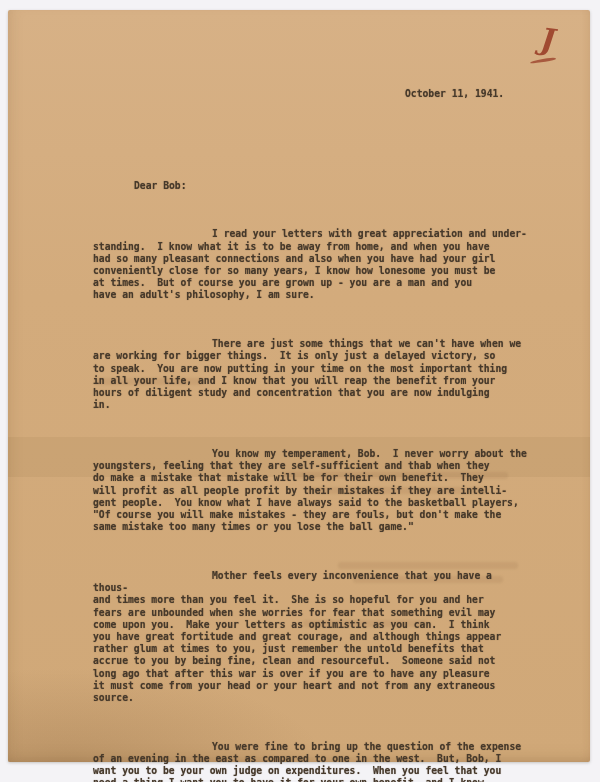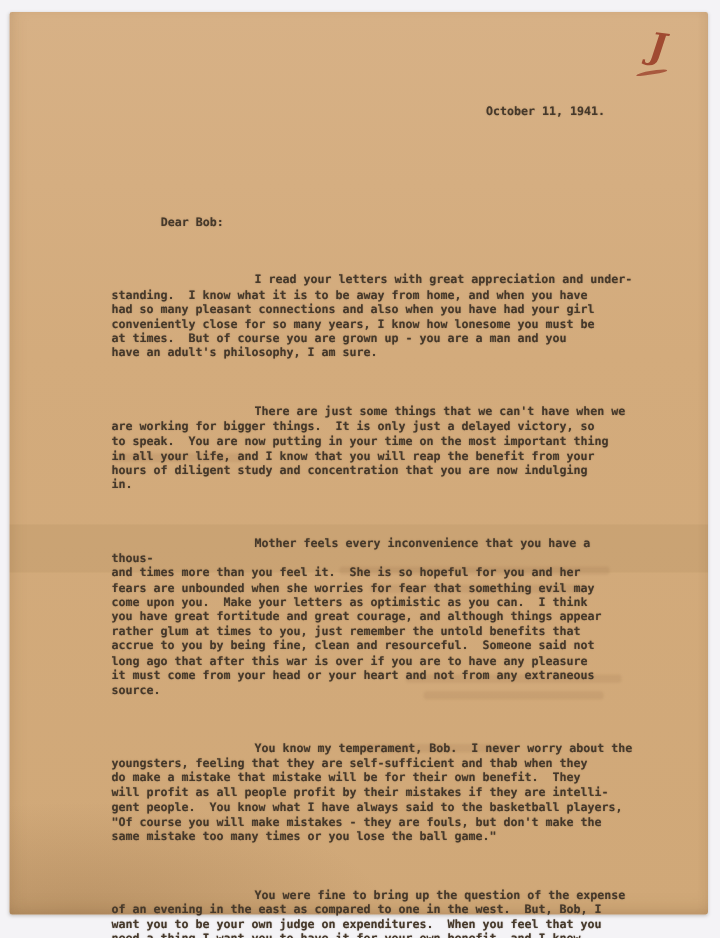--- a/index.html
+++ b/index.html
@@ -143,37 +143,37 @@
 had so many pleasant connections and also when you have had your girl
 conveniently close for so many years, I know how lonesome you must be
 at times.  But of course you are grown up - you are a man and you
 have an adult's philosophy, I am sure.</p>
       <p>There are just some things that we can't have when we
 are working for bigger things.  It is only just a delayed victory, so
 to speak.  You are now putting in your time on the most important thing
 in all your life, and I know that you will reap the benefit from your
 hours of diligent study and concentration that you are now indulging
 in.</p>
+      <p>You know my temperament, Bob.  I never worry about the
+youngsters, feeling that they are self-sufficient and thab when they
+do make a mistake that mistake will be for their own benefit.  They
+will profit as all people profit by their mistakes if they are intelli-
+gent people.  You know what I have always said to the basketball players,
+"Of course you will make mistakes - they are fouls, but don't make the
+same mistake too many times or you lose the ball game."</p>
       <p>Mother feels every inconvenience that you have a thous-
 and times more than you feel it.  She is so hopeful for you and her
 fears are unbounded when she worries for fear that something evil may
 come upon you.  Make your letters as optimistic as you can.  I think
 you have great fortitude and great courage, and although things appear
 rather glum at times to you, just remember the untold benefits that
 accrue to you by being fine, clean and resourceful.  Someone said not
 long ago that after this war is over if you are to have any pleasure
 it must come from your head or your heart and not from any extraneous
 source.</p>
-      <p>You know my temperament, Bob.  I never worry about the
-youngsters, feeling that they are self-sufficient and thab when they
-do make a mistake that mistake will be for their own benefit.  They
-will profit as all people profit by their mistakes if they are intelli-
-gent people.  You know what I have always said to the basketball players,
-"Of course you will make mistakes - they are fouls, but don't make the
-same mistake too many times or you lose the ball game."</p>
       <p>You were fine to bring up the question of the expense
 of an evening in the east as compared to one in the west.  But, Bob, I
 want you to be your own judge on expenditures.  When you feel that you
 need a thing I want you to have it for your own benefit, and I know
 that you will be fine enough to rationalize and know when expenditures
 are necessary.  Money is only for one purpose, anyhow, and that is to
 get us the things that we desire.  Money is an exchange for energy and
 when you spend that money I know that you will realise that somebody
 energized themselves to get it and when they got it they laid it up
 or laid it aside so that it might be used for benefit and pleasure.</p>

